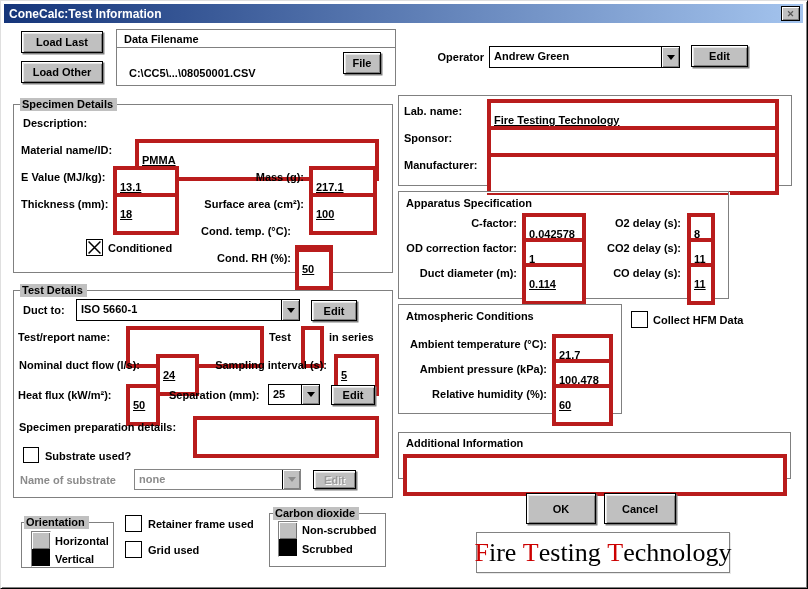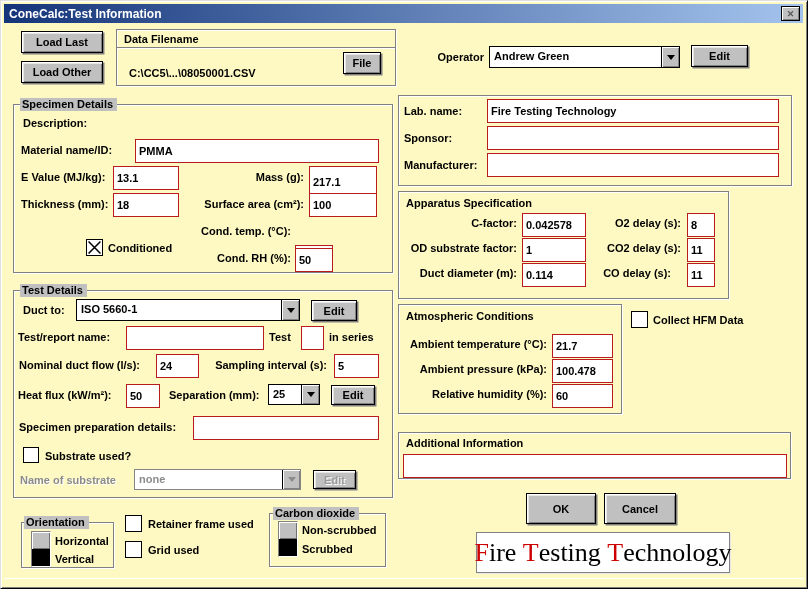--- a/index.html
+++ b/index.html
@@ -1,18 +1,18 @@
 <!DOCTYPE html>
 <html><head>
 <meta charset="utf-8">
 <style>
   * { box-sizing: border-box; margin: 0; padding: 0; }
   html,body { background:#888; }
   .window {
-    position: relative; width: 808px; height: 589px; background: #fef9c3;
+    position: relative; width: 808px; height: 589px; background: #ffffff;
     font-family: "Liberation Sans", sans-serif; font-weight: bold; font-size: 11px; color:#000;
     border:1px solid; border-color:#dfdfdf #000 #000 #dfdfdf;
     box-shadow: inset 1px 1px 0 #fff, inset -1px -1px 0 #808080;
     overflow: hidden;
   }
   .titlebar {
     position:absolute; left:3px; top:3px; width:799px; height:19px;
     background: linear-gradient(to right, var(--title-l,#15357a), var(--title-r,#a4c4ee));
     display:flex; align-items:center; padding:0 3px 0 5px;
   }
@@ -26,22 +26,22 @@
   .btn {
     position:absolute; background:#c0c0c0; border:1px solid #000;
     box-shadow: inset 1px 1px 0 #fff, inset 2px 2px 0 #e6e6e6, inset -1px -1px 0 #808080, 1.5px 1.5px 0 #808080;
     font: bold 11px "Liberation Sans", sans-serif; color:#000;
     display:flex; align-items:center; justify-content:center; white-space:nowrap;
   }
   .btn.disabled { color:#9a9a9a; text-shadow:1px 1px 0 #fff; }
   .lbl { position:absolute; white-space:nowrap; line-height:13px; }
   .lbl.disabled { color:#8b8b8b; text-shadow:1px 1px 0 #fff; }
   input.field {
-    position:absolute; background:#fff; border:1px solid #b91c1c;
-    font: bold 11px "Liberation Sans", sans-serif; color:#000; padding:11px 3px; outline:none;
+    position:absolute; background:#fff; border:4px solid #b91c1c;
+    font: bold 11px "Liberation Sans", sans-serif; color:#000; padding:17px 3px; outline:none;text-decoration:underline;
   }
   .combo { position:absolute; background:#fff; border:1px solid #000; display:flex; }
   .combo .ctext { flex:1; padding:3px 2px 0 4px; white-space:nowrap; overflow:hidden; }
   .combo .cbtn {
     width:18px; background:#c0c0c0; border-left:1px solid #000;
     box-shadow: inset 1px 1px 0 #fff, inset -1px -1px 0 #808080;
     display:flex; align-items:center; justify-content:center;
   }
   .combo .arrow { width:0; height:0; border-left:4px solid transparent; border-right:4px solid transparent; border-top:5px solid #000; }
   .combo.disabled { border-color:#858585; }
@@ -212,27 +212,27 @@
   <span class="lbl" style="left:403px;top:158px">Manufacturer:</span>
   <input class="field" style="left: 486px; top: 152px; width: 292px; height: 20px;" value="">
 
   <div class="box" style="left:397px;top:190px;width:331px;height:108px">
     <span class="caption">Apparatus Specification</span>
   </div>
   <span class="lbl" style="right:290px;top:216px">C-factor:</span>
   <input class="field" style="left: 521px; top: 212px; width: 64px; height: 20px;" value="0.042578">
   <span class="lbl" style="right:126px;top:216px">O2 delay (s):</span>
   <input class="field" style="left: 686px; top: 212px; width: 28px; height: 20px;" value="8">
-  <span class="lbl" style="right:290px;top:241px">OD substrate factor:</span>
+  <span class="lbl" style="right:290px;top:241px">OD correction factor:</span>
   <input class="field" style="left: 521px; top: 237px; width: 64px; height: 20px;" value="1">
   <span class="lbl" style="right:126px;top:241px">CO2 delay (s):</span>
   <input class="field" style="left: 686px; top: 237px; width: 28px; height: 20px;" value="11">
   <span class="lbl" style="right:290px;top:266px">Duct diameter (m):</span>
   <input class="field" style="left: 521px; top: 262px; width: 64px; height: 16px;" value="0.114">
-  <span class="lbl" style="right:136px;top:266px">CO delay (s):</span>
+  <span class="lbl" style="right:126px;top:266px">CO delay (s):</span>
   <input class="field" style="left: 686px; top: 262px; width: 28px; height: 20px;" value="11">
 
   <div class="box" style="left:397px;top:303px;width:224px;height:110px">
     <span class="caption">Atmospheric Conditions</span>
   </div>
   <span class="lbl" style="right:260px;top:337px">Ambient temperature (°C):</span>
   <input class="field" style="left: 551px; top: 333px; width: 61px; height: 20px;" value="21.7">
   <span class="lbl" style="right:260px;top:362px">Ambient pressure (kPa):</span>
   <input class="field" style="left: 551px; top: 358px; width: 61px; height: 20px;" value="100.478">
   <span class="lbl" style="right:260px;top:387px">Relative humidity (%):</span>

